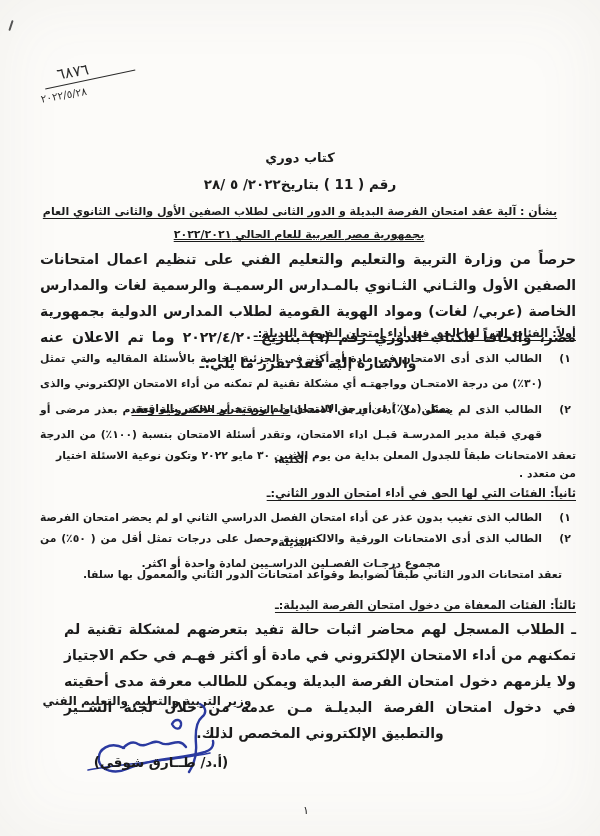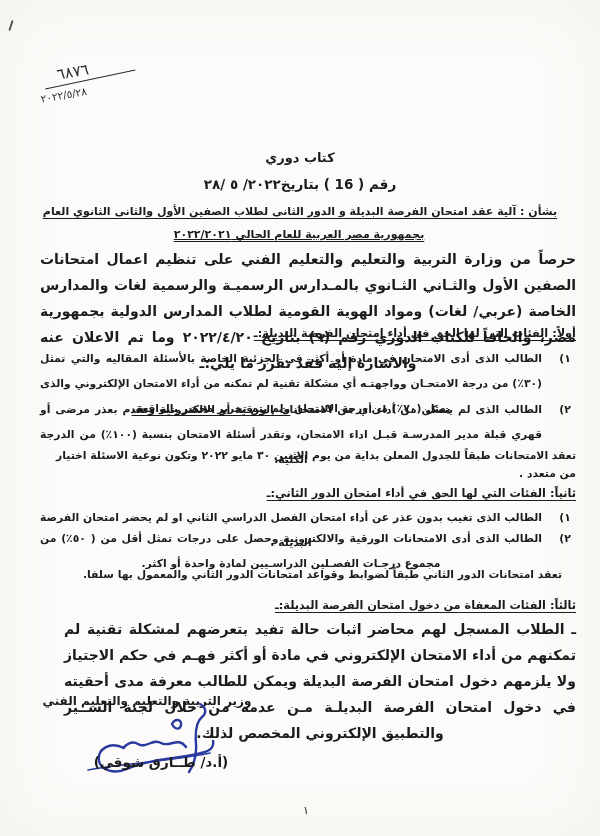--- a/index.html
+++ b/index.html
@@ -70,21 +70,21 @@
   <div class="abs corner-mark"></div>
 
   <div class="abs stamp">
     <div class="stamp-num">٦٨٧٦</div>
     <div class="stamp-line"></div>
     <div class="stamp-date">٢٠٢٢/٥/٢٨</div>
   </div>
 
   <div class="abs hdr-doc-type center">كتاب دوري</div>
 
-  <div class="abs hdr-ref center"><span>رقم ( 16 ) بتاريخ</span><span dir="ltr">٢٠٢٢/ ٥ /٢٨</span></div>
+  <div class="abs hdr-ref center"><span>رقم ( 11 ) بتاريخ</span><span dir="ltr">٢٠٢٢/ ٥ /٢٨</span></div>
 
   <div class="abs hdr-subject1 center"><span class="u">بشأن : آلية عقد امتحان الفرصة البديلة و الدور الثانى لطلاب الصفين الأول والثانى الثانوي العام</span></div>
 
   <div class="abs hdr-subject2 center"><span class="u">بجمهورية مصر العربية للعام الحالي ٢٠٢٢/٢٠٢١</span></div>
 
   <div class="abs para intro">حرصاً من وزارة التربية والتعليم والتعليم الفني على تنظيم اعمال امتحانات الصفين الأول والثـاني الثـانوي بالمـدارس الرسميـة والرسمية لغات والمدارس الخاصة (عربي/ لغات) ومواد الهوية القومية لطلاب المدارس الدولية بجمهورية مصر،  والحاقاً للكتاب الدوري رقم (٩) بتاريخ ٢٠٢٢/٤/٢٠ وما تم الاعلان عنه والاشارة إلية فقد تقرر ما يلي:ـ</div>
 
   <div class="abs sec-title t1"><span class="u">أولاً: الفئات التي لها الحق في أداء امتحان الفرصة البديلة:ـ</span></div>
 
   <div class="abs item s1i1">

